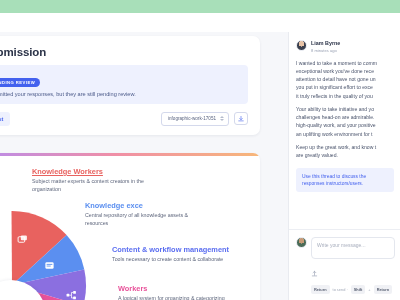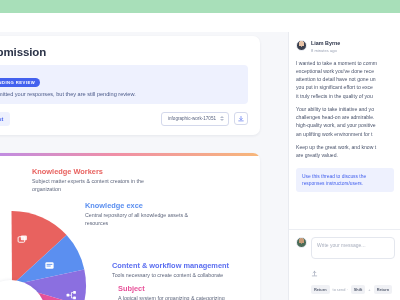--- a/index.html
+++ b/index.html
@@ -158,36 +158,36 @@
             </svg>
           </button>
         </div>
       </div>
     </div>
 
     <div class="info-card">
       <div class="info-topline"></div>
 
       <div class="ig-label" style="left:62px; top:14px; width:120px;">
-        <div class="ig-h" style="color:#e8625f;">Knowledge Workers</div>
+        <div class="ig-h" style="color:#e8625f;text-decoration:underline;">Knowledge Workers</div>
         <div class="ig-p">Subject matter experts &amp; content creators in the organization</div>
       </div>
 
       <div class="ig-label" style="left:115px; top:48px; width:120px;">
         <div class="ig-h" style="color:#5b8ff0;">Knowledge exce</div>
         <div class="ig-p">Central repository of all knowledge assets &amp; resources</div>
       </div>
 
-      <div class="ig-label" style="left:142px; top:108px; width:140px;">
+      <div class="ig-label" style="left:142px; top:92px; width:140px;">
         <div class="ig-h" style="color:#5b6ef0;">Content &amp; workflow management</div>
         <div class="ig-p">Tools necessary to create content &amp; collaborate</div>
       </div>
 
       <div class="ig-label" style="left:148px; top:131px; width:130px;">
-        <div class="ig-h" style="color:#e8529a;">Subject</div>
+        <div class="ig-h" style="color:#e8529a;">Workers</div>
         <div class="ig-p">A logical system for organizing &amp; categorizing information</div>
       </div>
 
       <div class="donut-wrap">
         <svg width="165" height="165" viewBox="0 0 165 165">
           <g transform="translate(40,82)">
             <path d="M0,0 L-0.5,-74 A74,74 0 0,1 54.6,-49.9 Z" fill="#e8625f"></path>
             <path d="M0,0 L54.6,-49.9 A74,74 0 0,1 72.3,-15.5 Z" fill="#5b8ff0"></path>
             <path d="M0,0 L72.3,-15.5 A74,74 0 0,1 71.1,21.0 Z" fill="#8b6fe0"></path>
             <path d="M0,0 L71.1,21.0 A74,74 0 0,1 48.5,55.9 Z" fill="#e8529a"></path>

